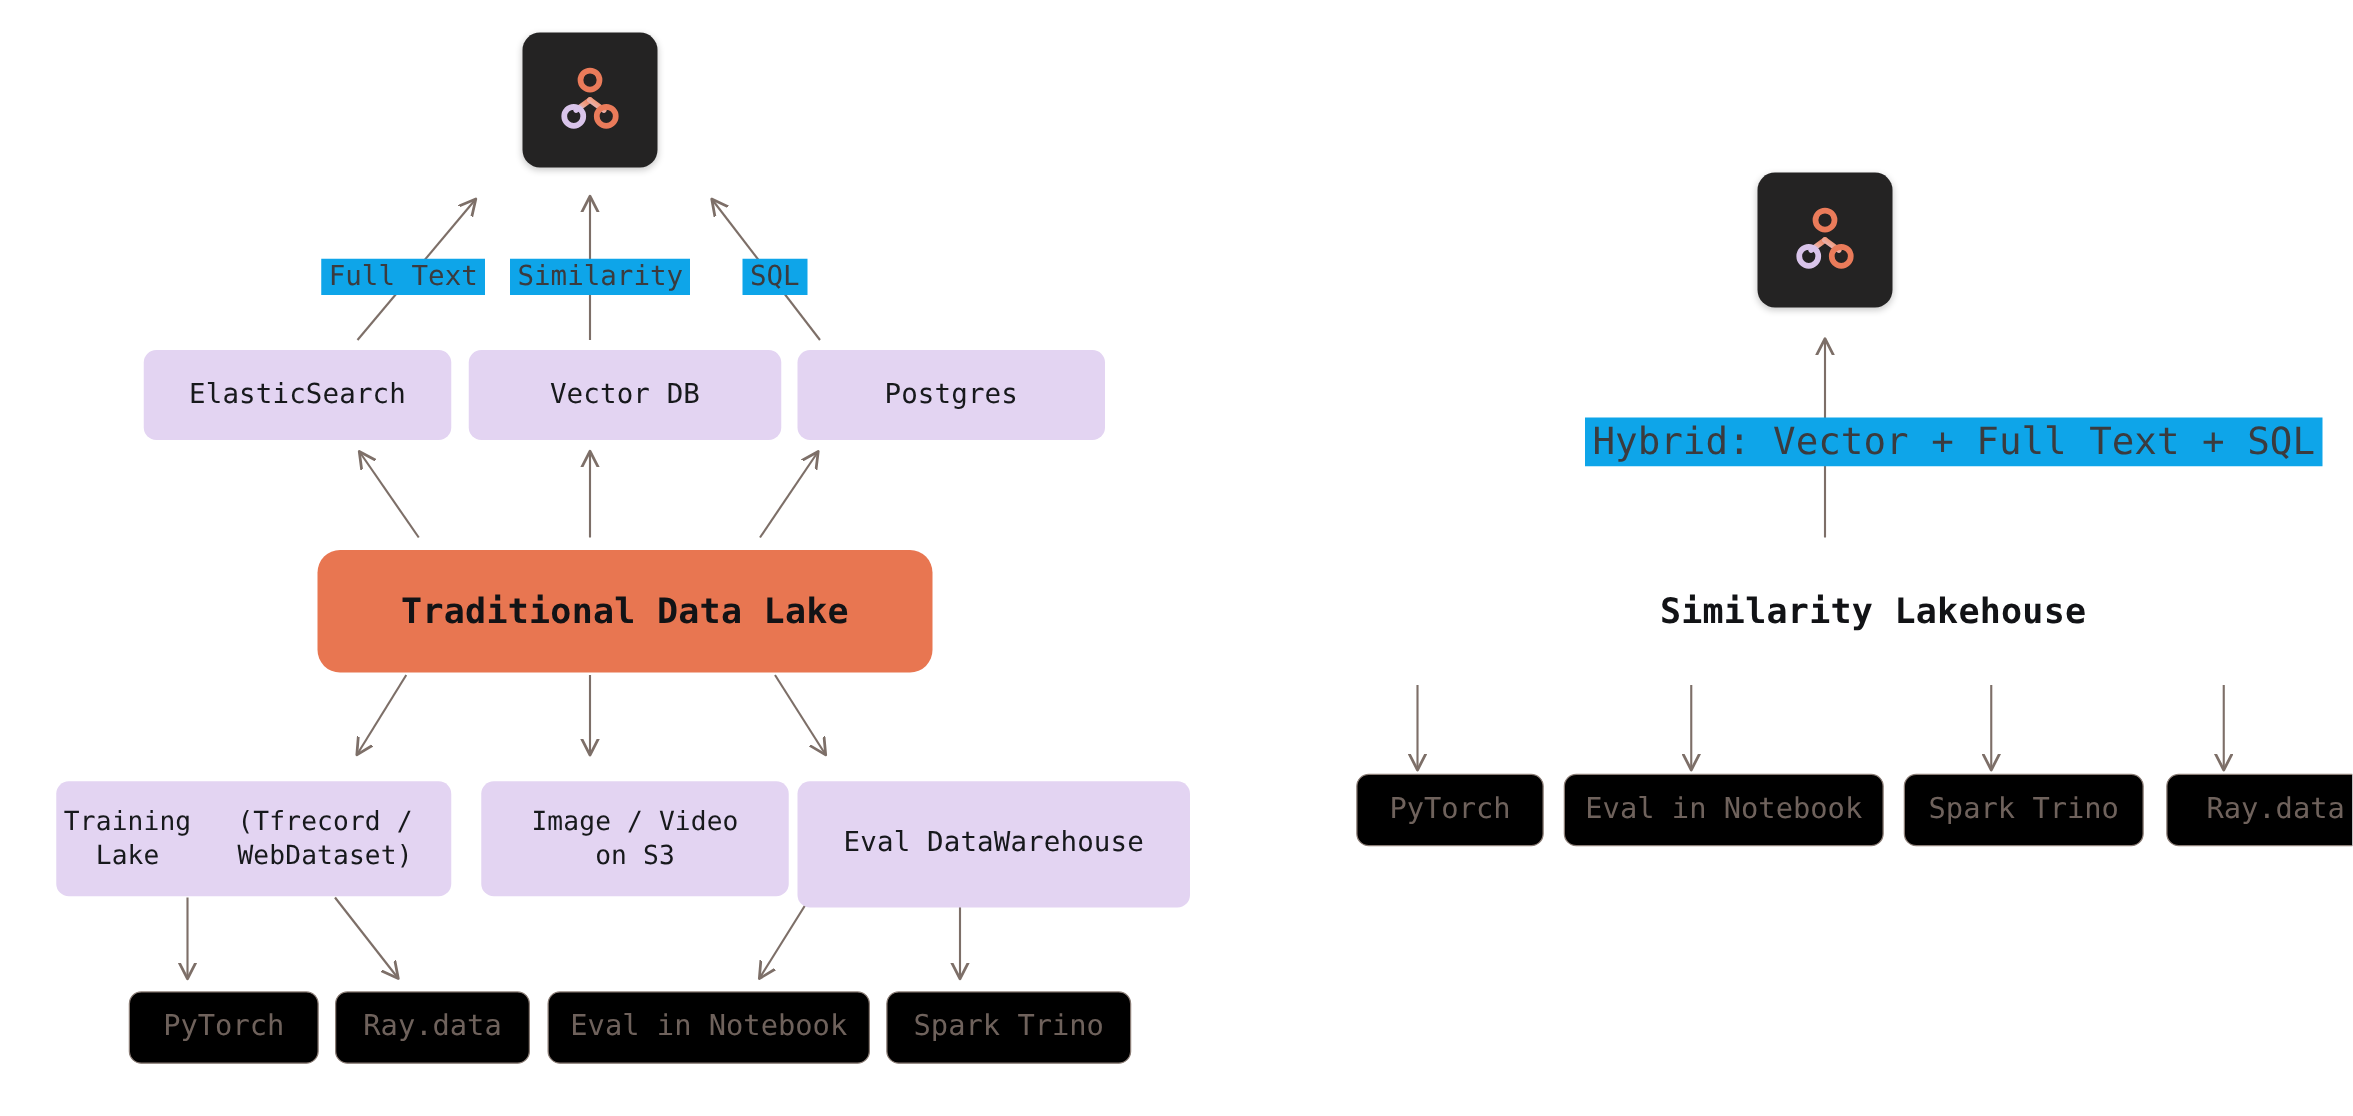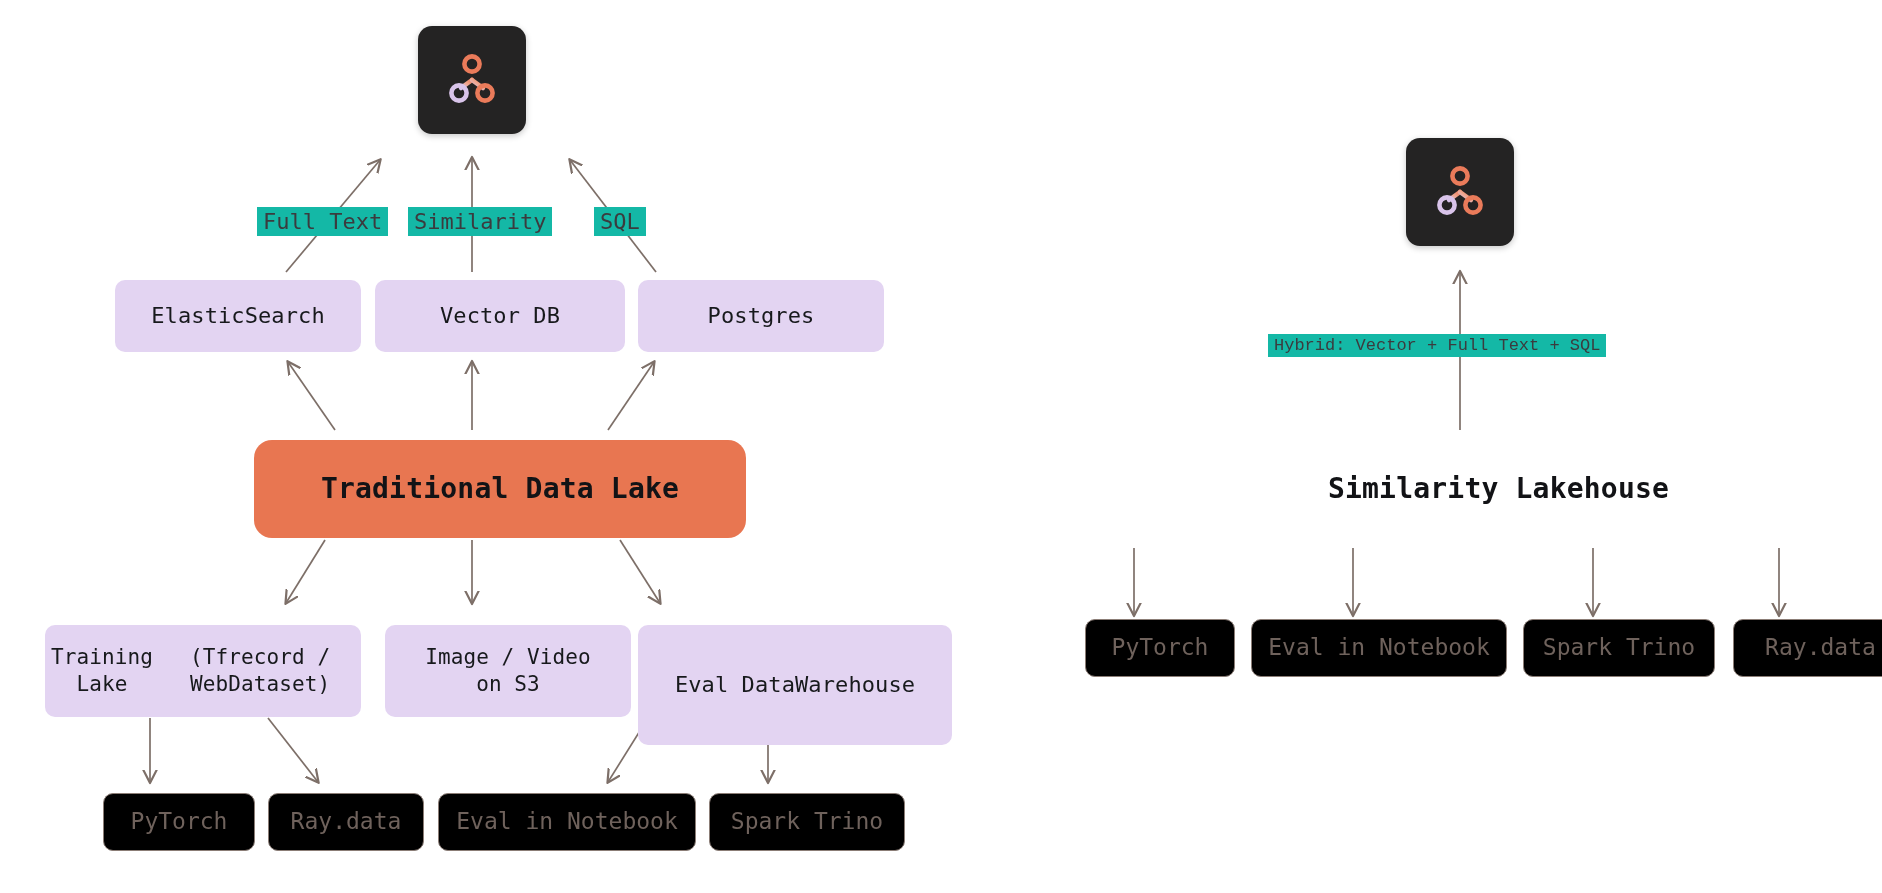--- a/index.html
+++ b/index.html
@@ -60,24 +60,24 @@
     font-size: 28px;
     font-weight: 700;
     letter-spacing: 0.2px;
   }
   
   .edge-label {
     position: absolute;
     color: #3b3b3e;
     font-size: 22px;
     white-space: nowrap;
-    background: #14b8a6;
+    background: #0ea5e9;
     padding: 2px 6px;
   }
-  .edge-label.big { font-size: 17px; font-family: Liberation Mono, monospace; }
+  .edge-label.big { font-size: 30px; }
   
   .logo-tile {
     position: absolute;
     background: #242323;
     border-radius: 14px;
     display: flex;
     align-items: center;
     justify-content: center;
     box-shadow: 0 2px 6px rgba(0,0,0,0.22);
   }
@@ -167,21 +167,21 @@
   </div>
 
   <div class="node lav two-line" style="left:19px; top:625px; width:316px; height:92px; flex-direction:row;">
     <span>Training Lake</span>
     <span>(Tfrecord / WebDataset)</span>
   </div>
   <div class="node lav two-line" style="left:359px; top:625px; width:246px; height:92px; flex-direction:column;">
     <span>Image / Video</span>
     <span>on S3</span>
   </div>
-  <div class="node lav" style="left:612px; top:625px; width:314px; height:120px;">
+  <div class="node lav" style="left:612px; top:625px; width:314px; height:101px;">
     <span>Eval DataWarehouse</span>
   </div>
 
   <div class="node outline" style="left:77px; top:793px; width:152px; height:58px;">
     <span>PyTorch</span>
   </div>
   <div class="node outline" style="left:242px; top:793px; width:156px; height:58px;">
     <span>Ray.data</span>
   </div>
   <div class="node outline" style="left:412px; top:793px; width:258px; height:58px;">

